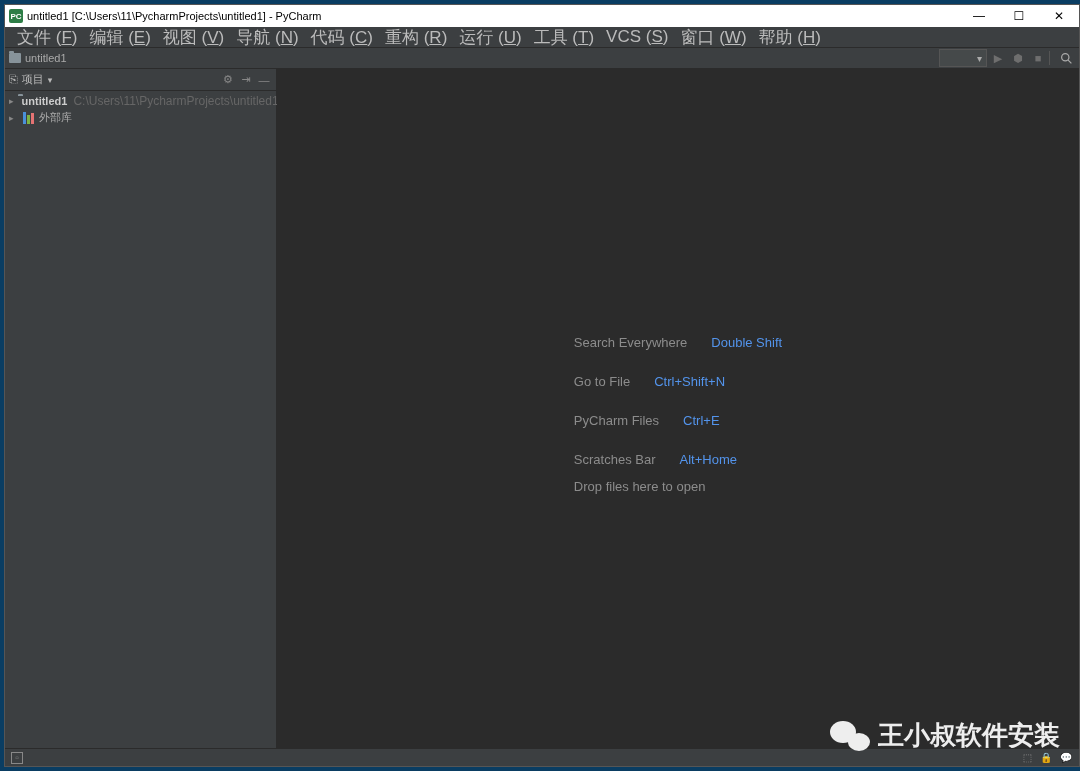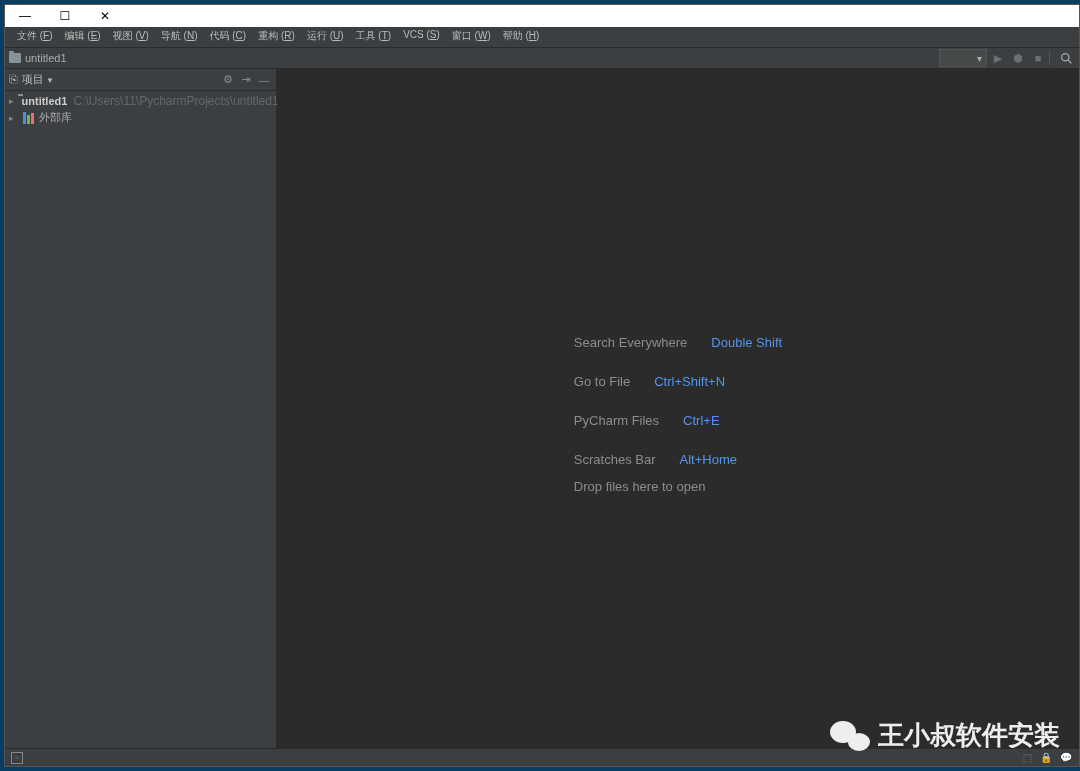--- a/index.html
+++ b/index.html
@@ -3,21 +3,21 @@
 <meta charset="utf-8">
 <style>
 * { margin: 0; padding: 0; box-sizing: border-box; font-family: "Microsoft YaHei", "Segoe UI", sans-serif; }
 body { width: 1080px; height: 771px; background: #0a3d62; overflow: hidden; }
 .window { width: 1076px; height: 763px; margin: 4px 0 0 4px; background: #3c3f41; display: flex; flex-direction: column; border: 1px solid #555; }
 .titlebar { height: 22px; background: #fff; display: flex; align-items: center; justify-content: space-between; color: #000; font-size: 11px; }
 .titlebar-left { display: flex; align-items: center; gap: 4px; padding-left: 4px; }
 .titlebar-icon { width: 14px; height: 14px; background: #2d7d46; display: flex; align-items: center; justify-content: center; color: #fff; font-size: 8px; font-weight: bold; border-radius: 2px; }
 .titlebar-controls { display: flex; }
 .titlebar-btn { width: 40px; height: 22px; display: flex; align-items: center; justify-content: center; font-size: 12px; cursor: pointer; }
-.menubar { height: 20px; background: #3c3f41; display: flex; align-items: flex-start; gap: 0; padding-left: 6px; font-size: 10px; color: #bbb; }
+.menubar { height: 20px; background: #3c3f41; display: flex; align-items: center; gap: 0; padding-left: 6px; font-size: 17px; color: #bbb; }
 .menu-item { padding: 2px 6px; cursor: pointer; }
 .menu-item .key { text-decoration: underline; }
 .navbar { height: 22px; background: #3c3f41; border-top: 1px solid #2b2b2b; border-bottom: 1px solid #2b2b2b; display: flex; align-items: center; justify-content: space-between; padding: 0 4px; }
 .breadcrumb { display: flex; align-items: center; gap: 4px; color: #aaa; font-size: 11px; }
 .folder-icon { width: 12px; height: 10px; background: #87939a; border-radius: 1px; position: relative; }
 .folder-icon::before { content: ''; position: absolute; top: -2px; left: 0; width: 5px; height: 2px; background: #87939a; border-radius: 1px 1px 0 0; }
 .nav-right { display: flex; align-items: center; gap: 2px; }
 .config-select { width: 48px; height: 18px; background: #45494a; border: 1px solid #555; display: flex; align-items: center; justify-content: flex-end; padding-right: 4px; font-size: 10px; color: #aaa; cursor: pointer; }
 .nav-icon { width: 18px; height: 18px; display: flex; align-items: center; justify-content: center; color: #6e6e6e; cursor: pointer; font-size: 11px; }
 .content { flex: 1; display: flex; overflow: hidden; }
@@ -48,20 +48,24 @@
 .wechat-bubble { position: absolute; background: #fff; border-radius: 50%; }
 .wb1 { width: 26px; height: 22px; left: 0; top: 2px; }
 .wb2 { width: 22px; height: 18px; right: 0; bottom: 2px; }
 </style>
 </head>
 <body>
 
 <div class="window">
 
   <div class="titlebar">
+    <div class="titlebar-left">
+      <div class="titlebar-icon">PC</div>
+      <span>untitled1 [C:\Users\11\PycharmProjects\untitled1] - PyCharm</span>
+    </div>
     <div class="titlebar-controls">
       <div class="titlebar-btn">—</div>
       <div class="titlebar-btn">☐</div>
       <div class="titlebar-btn close">✕</div>
     </div>
   </div>
 
   <div class="menubar">
     <div class="menu-item"><span>文件</span> (<span class="key">F</span>)</div>
     <div class="menu-item"><span>编辑</span> (<span class="key">E</span>)</div>

